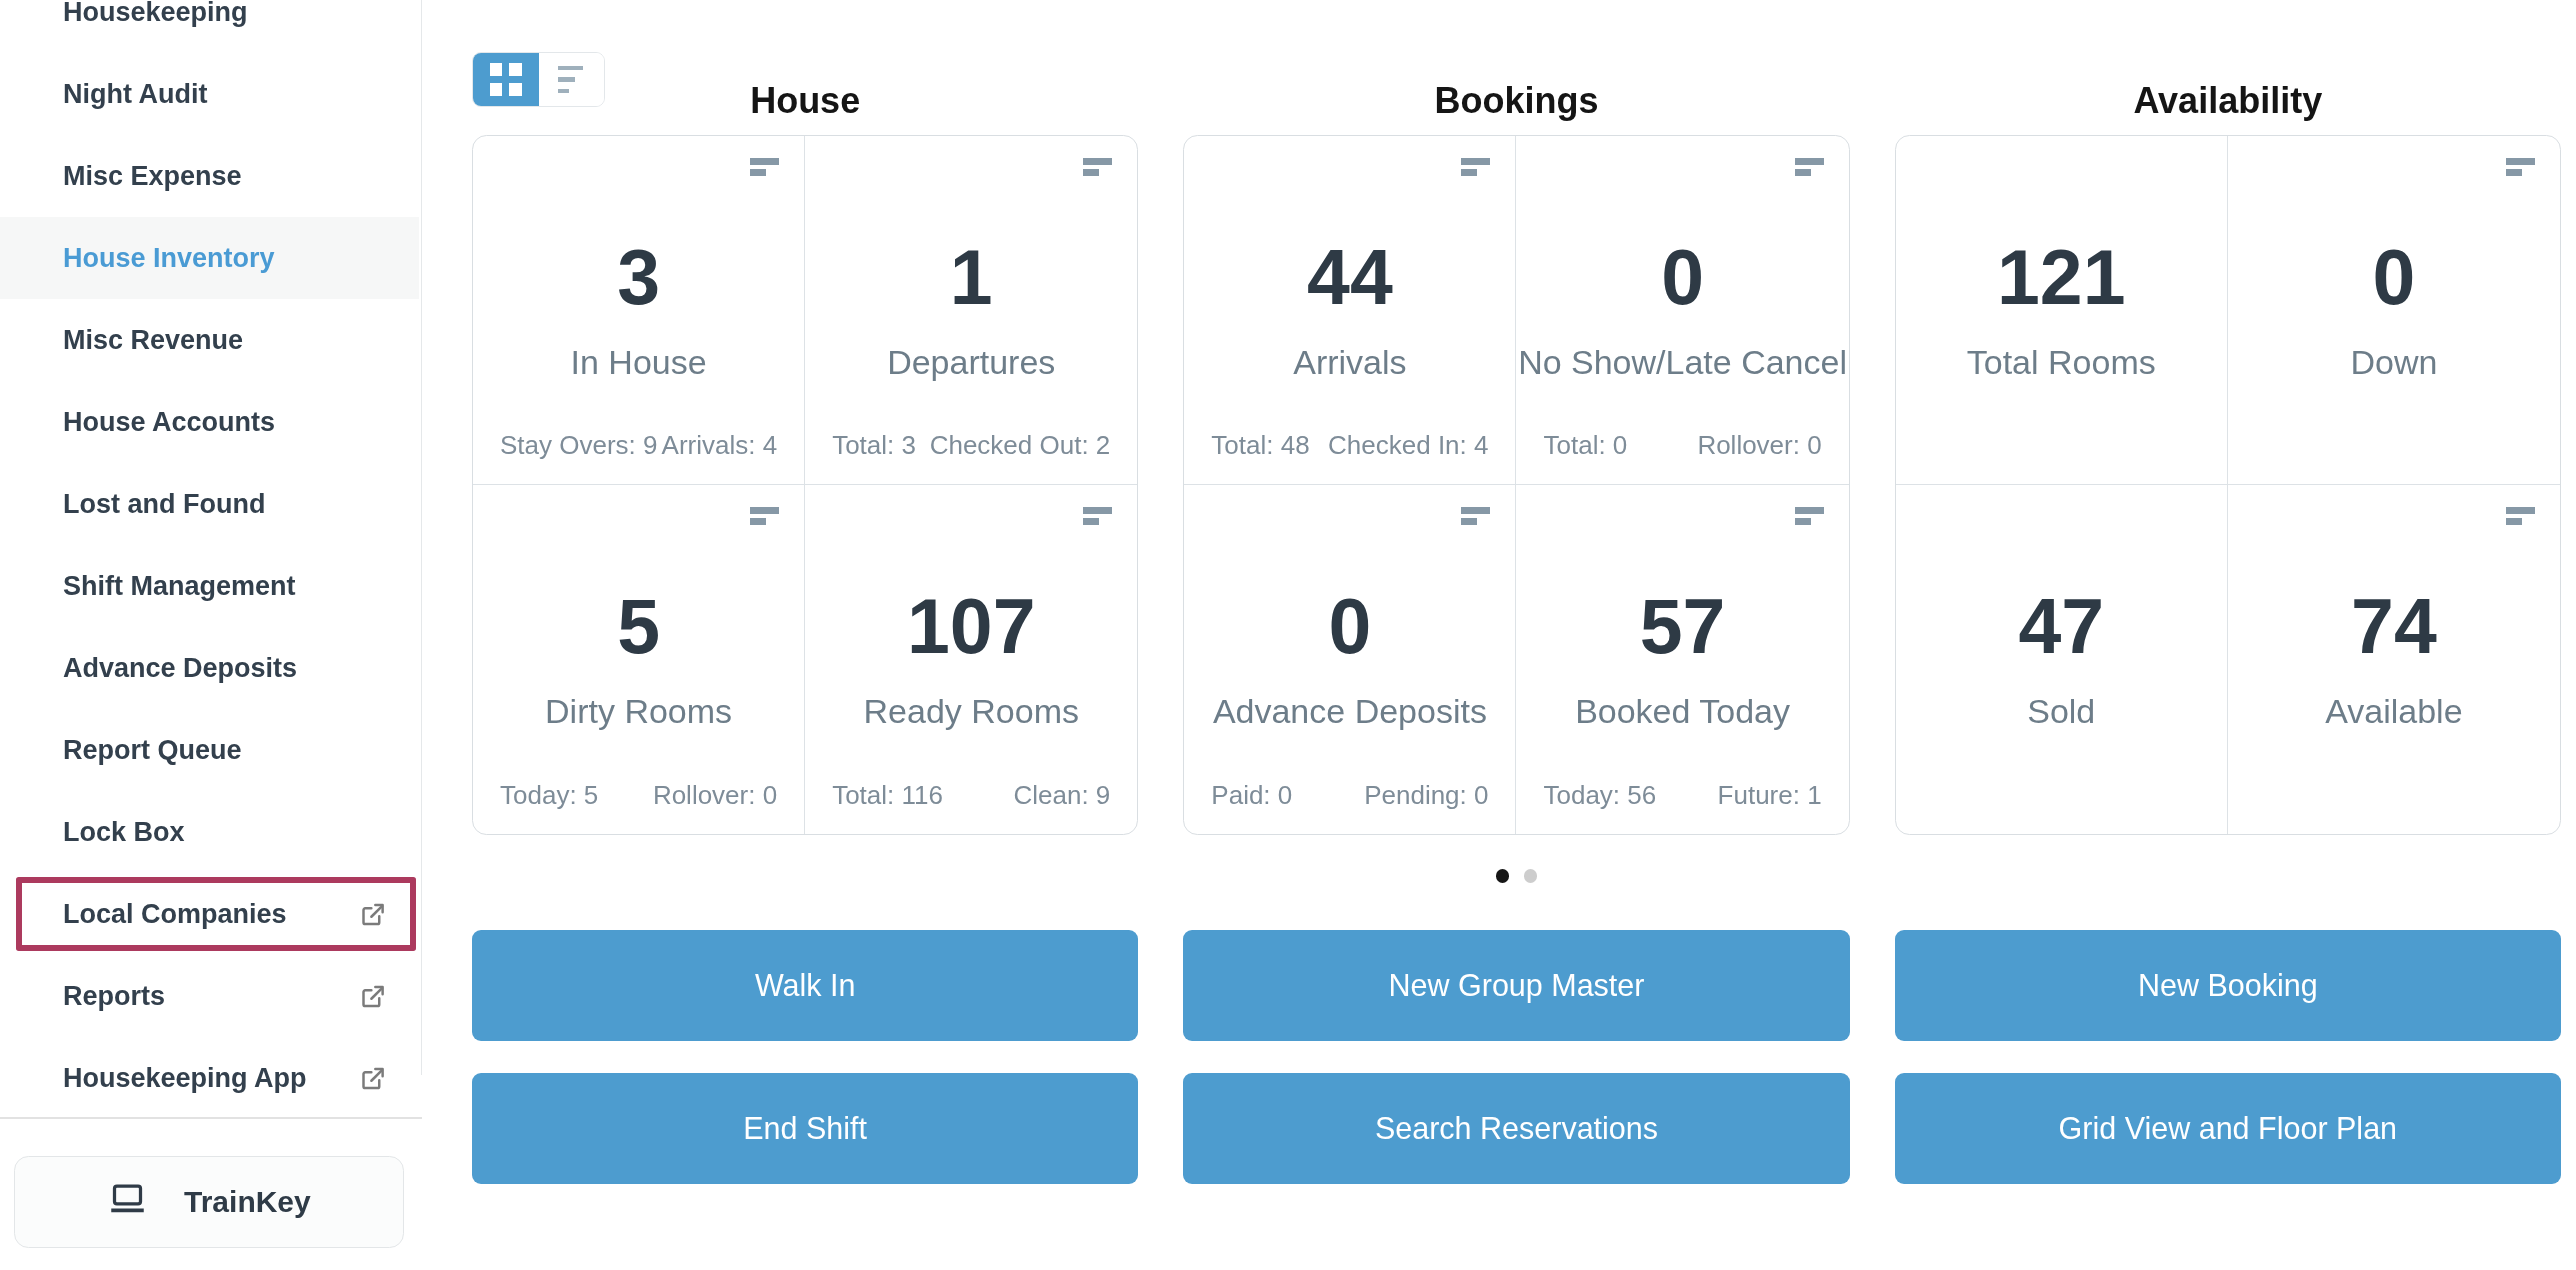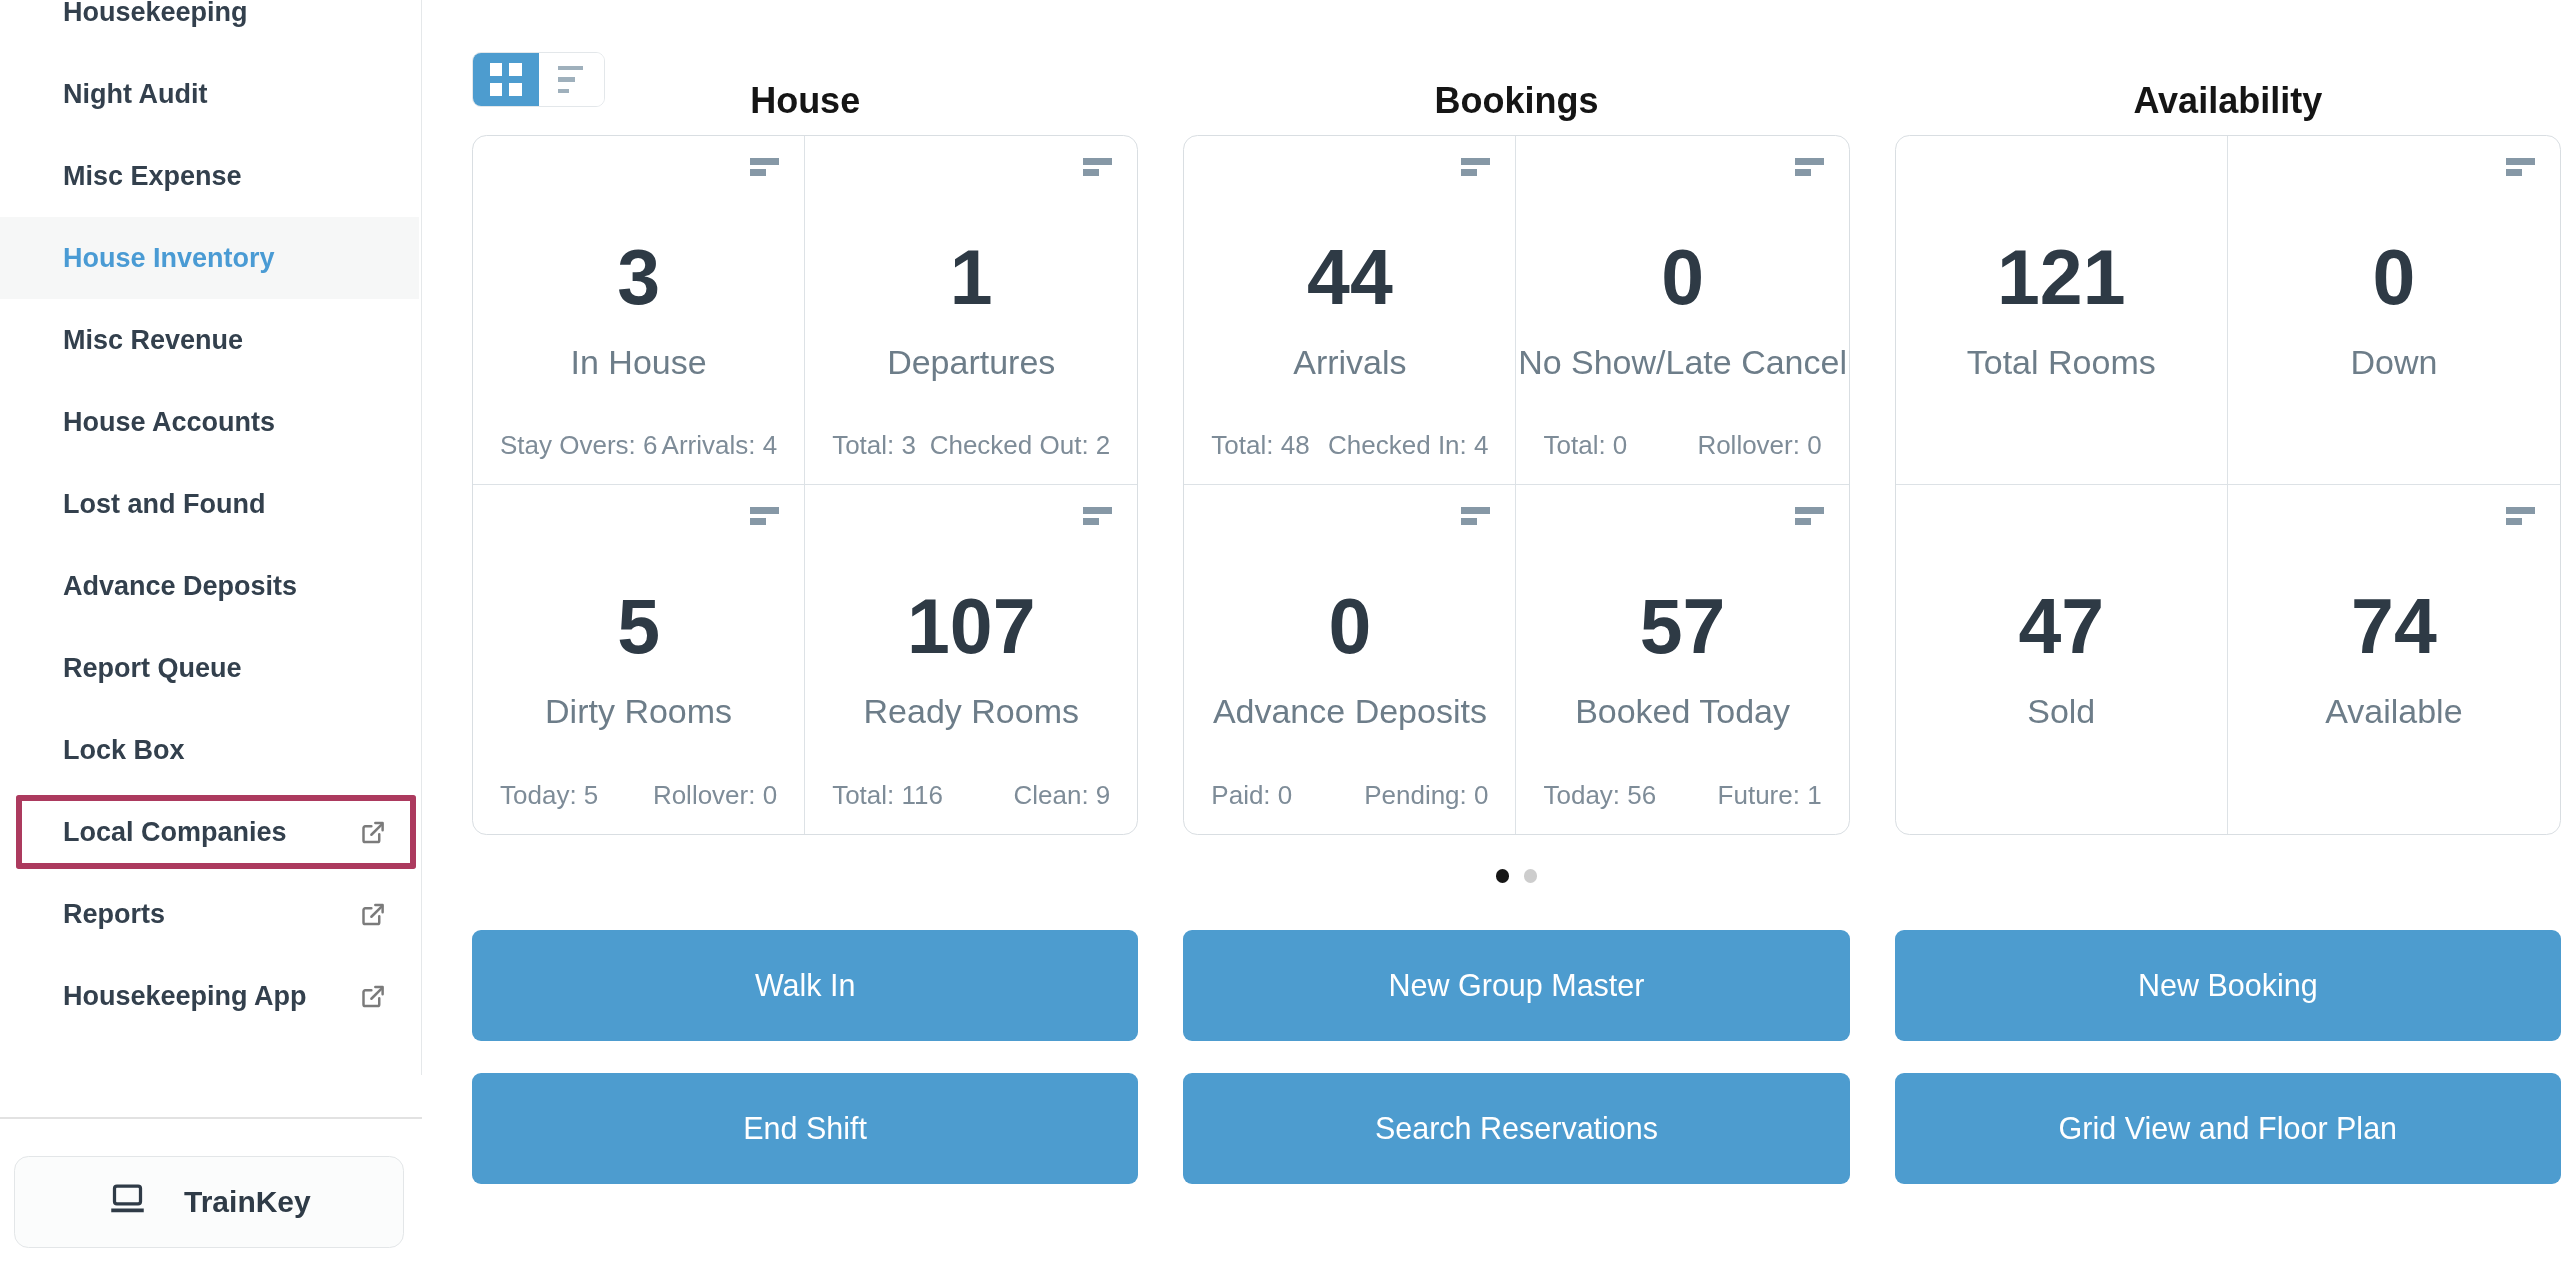--- a/index.html
+++ b/index.html
@@ -100,20 +100,23 @@
     <li>
         <span>Misc Revenue</span>
       </li>
     <li>
         <span>House Accounts</span>
       </li>
     <li>
         <span>Lost and Found</span>
       </li>
     <li>
+        <span>Shift Management</span>
+      </li>
+    <li>
         <span>Advance Deposits</span>
       </li>
     <li>
         <span>Report Queue</span>
       </li>
     <li>
         <span>Lock Box</span>
       </li>
     <li>
       <span>Local Companies</span>
@@ -193,21 +196,21 @@
 
       <section class="card-group">
         <div class="cell">
           <span class="card-menu-icon">
               <i></i>
               <i></i>
             </span>
           <div class="value">3</div>
           <div class="label">In House</div>
           <div class="footer">
-              <span>Stay Overs: 6</span>
+              <span>Stay Overs: 9</span>
               <span>Arrivals: 4</span>
             </div>
         </div>
         <div class="cell">
           <span class="card-menu-icon">
               <i></i>
               <i></i>
             </span>
           <div class="value">1</div>
           <div class="label">Departures</div>

